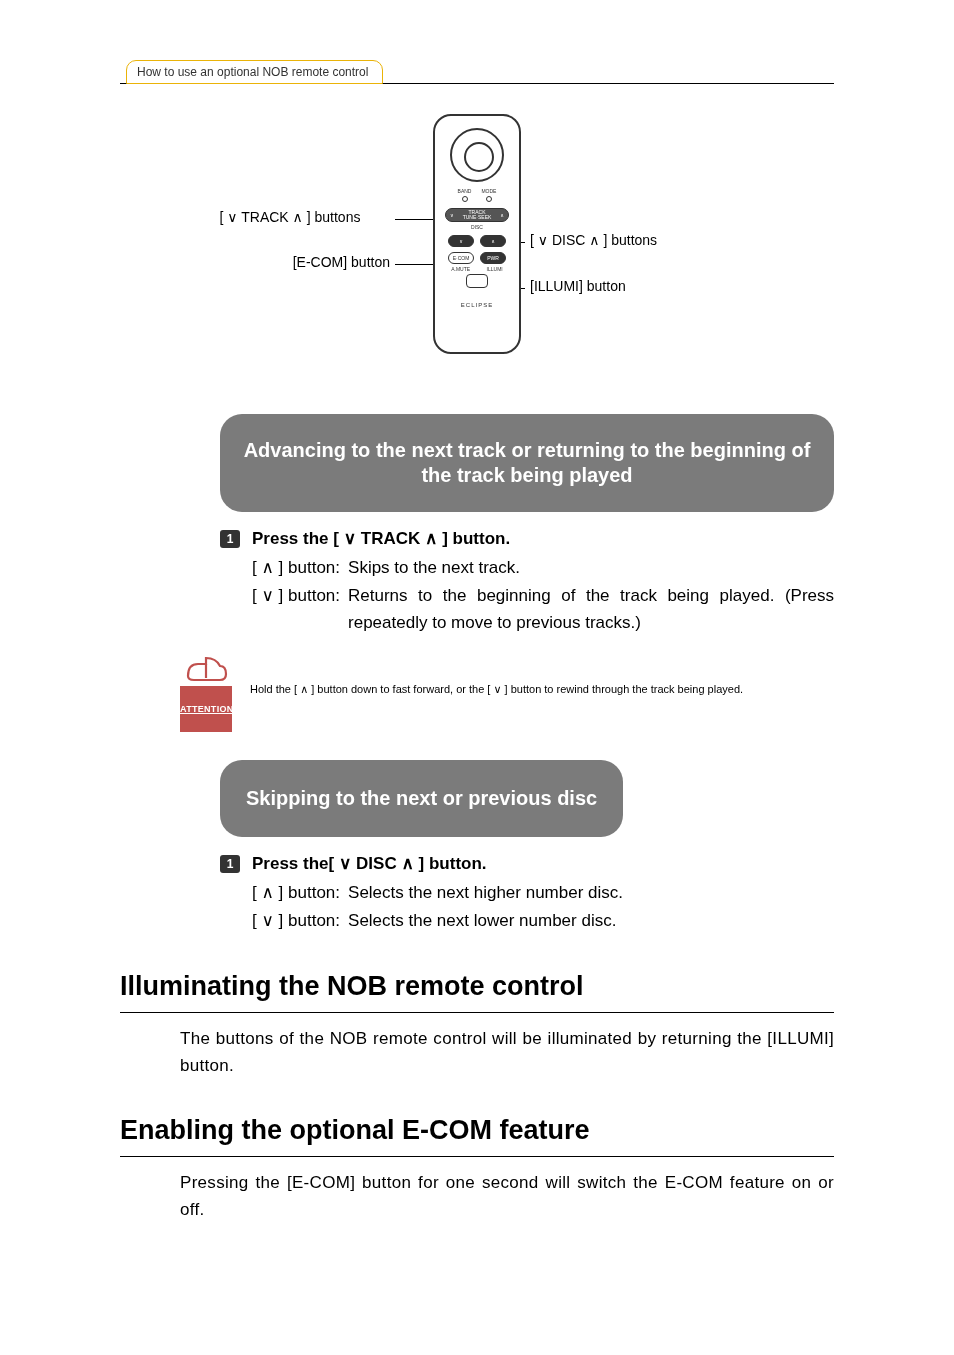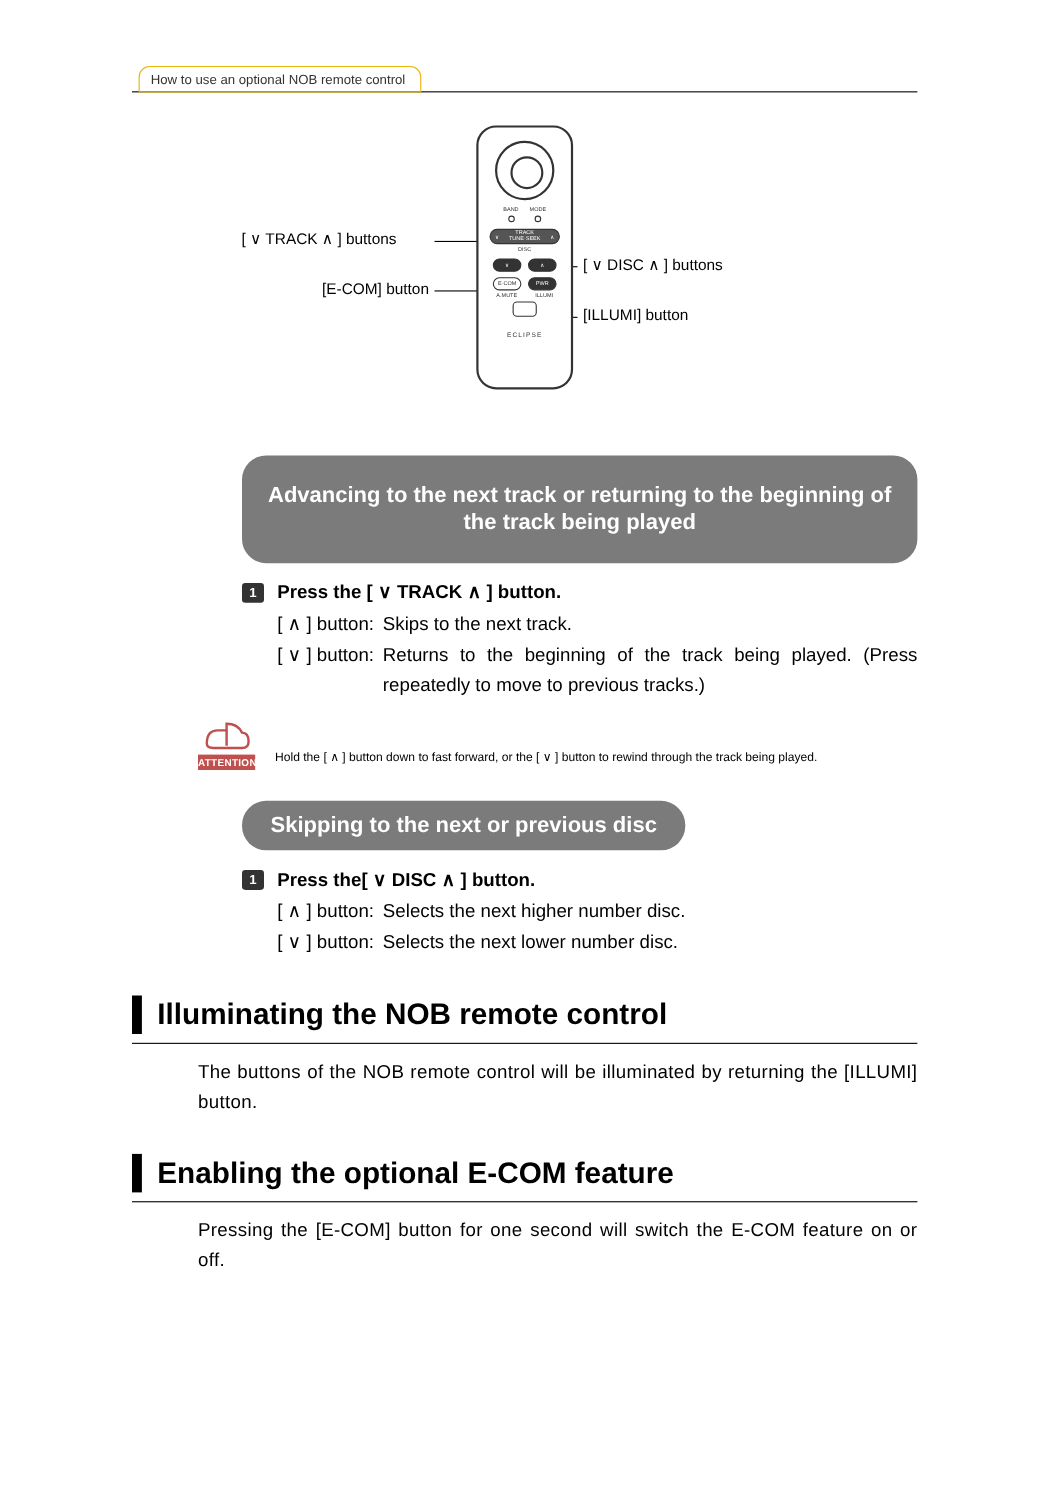--- a/index.html
+++ b/index.html
@@ -163,34 +163,35 @@
     width: 52px;
     flex-shrink: 0;
     text-align: center;
   }
   .attention-icon svg { display:block; margin:0 auto 2px; }
   .attention-icon .att-label {
     background: #c0504d;
     color: #fff;
     font-size: 9px;
     font-weight: bold;
-    padding: 2px 0;
+    padding: 18px 0;
     letter-spacing: 0.3px;
+    text-decoration: underline;
   }
   .attention-text {
     font-size: 11px;
     line-height: 1.55;
     text-align: justify;
     margin-top: 27px;
   }
   .section-h {
     display:flex;
     align-items:stretch;
-    gap:14px;
     margin: 34px 0 10px 0;
+    flex-direction: column;
   }
   .section-h .bar {
     width: 9px;
     background: #000;
   }
   .section-h .title {
     font-size: 27px;
     font-weight: bold;
     padding: 2px 0;
   }
@@ -295,21 +296,21 @@
       <svg width="44" height="30" viewBox="0 0 44 30">
         <path d="M4 22 Q4 10 14 10 L22 10 L22 4 Q32 4 36 12 Q42 12 42 20 Q42 26 36 26 L10 26 Q4 26 4 22 Z" fill="none" stroke="#c0504d" stroke-width="2.2"></path>
         <path d="M22 10 L22 24" stroke="#c0504d" stroke-width="2.2"></path>
       </svg>
       <div class="att-label">ATTENTION</div>
     </div>
     <div class="attention-text">Hold the [ ∧ ] button down to fast forward, or the [ ∨ ] button to rewind through the track being played.</div>
   </div>
 
   
-  <div class="pill-header" style="margin-left:100px; margin-right:60px; display:inline-block; padding:10px 26px;">Skipping to the next or previous disc</div>
+  <div class="pill-header" style="margin-left:100px; margin-right:60px; display:inline-block; padding:26px 26px;">Skipping to the next or previous disc</div>
 
   <div class="step-row">
     <div class="step-badge">1</div>
     <div class="step-text">Press the[ ∨ DISC ∧ ] button.</div>
   </div>
   <div class="sub-list">
     <div class="row">
       <div class="key">[ ∧ ] button:</div>
       <div class="val">Selects the next higher number disc.</div>
     </div>

